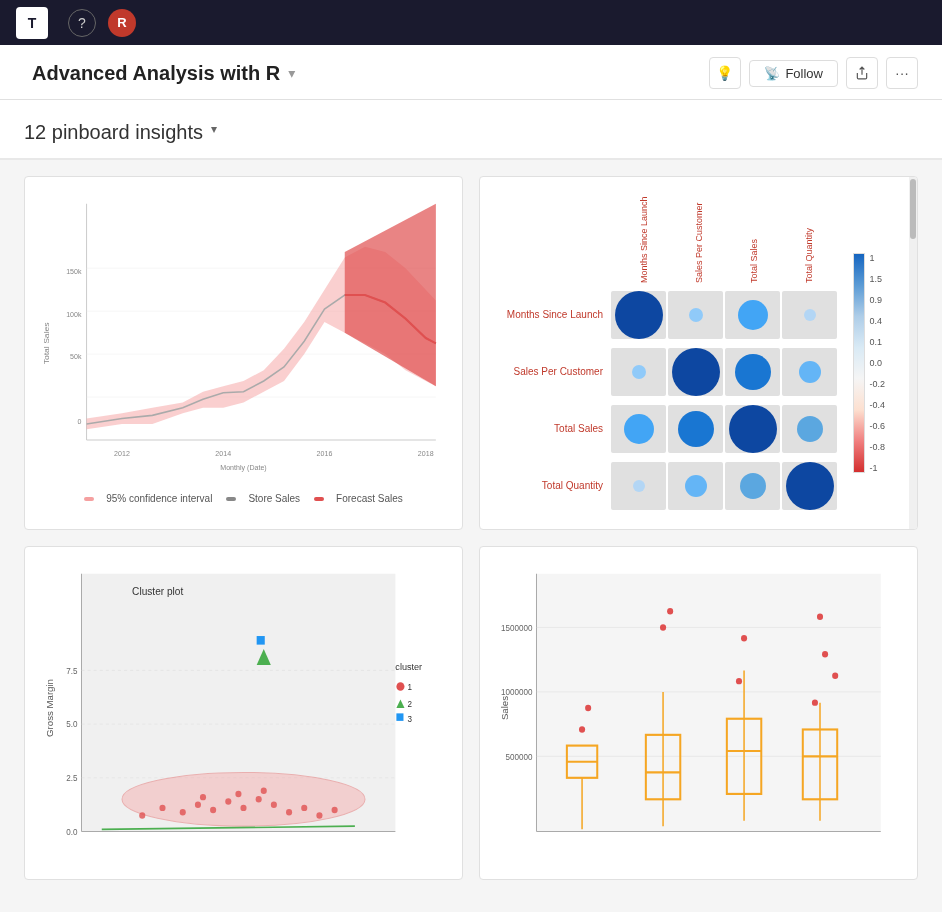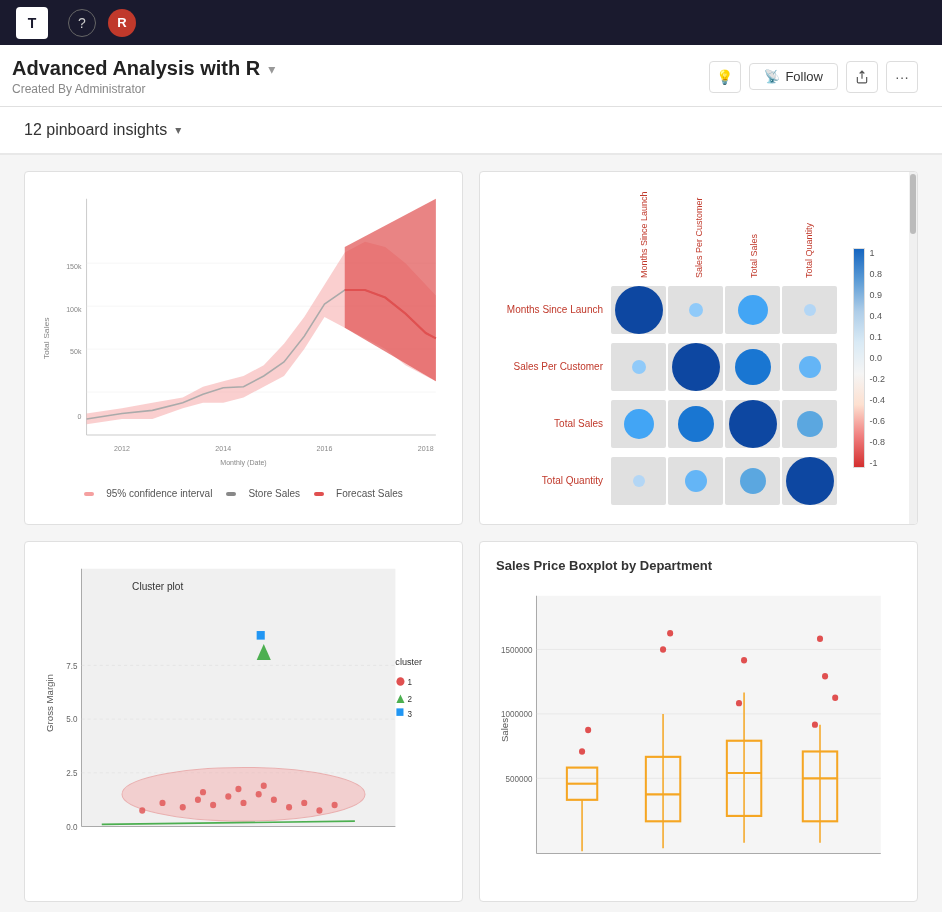--- a/index.html
+++ b/index.html
@@ -45,21 +45,21 @@
       width: 28px; height: 28px;
       background: #c0392b;
       border-radius: 50%;
       display: flex; align-items: center; justify-content: center;
       color: white; font-size: 13px; font-weight: bold; cursor: pointer;
     }
 
     
     .page-header {
       background: white;
-      padding: 12px 24px 0 12px;
+      padding: 12px 24px 0 32px;
       border-bottom: 1px solid #e0e0e0;
     }
     .page-header-top {
       display: flex;
       align-items: center;
       justify-content: space-between;
       padding-bottom: 10px;
     }
     .page-title-area { display: flex; align-items: center; gap: 8px; }
     .page-title { font-size: 20px; font-weight: 600; color: #222; }
@@ -83,21 +83,21 @@
       cursor: pointer; font-size: 13px; color: #333;
     }
 
     
     .insights-bar {
       background: white;
       padding: 14px 24px;
       display: flex; align-items: center; gap: 8px;
       border-bottom: 2px solid #e8e8e8;
     }
-    .insights-count { font-size: 16px; font-weight: 500; color: #333; }
+    .insights-count { font-size: 20px; font-weight: 500; color: #333; margin-top: 7px; }
     .insights-chevron { color: #666; font-size: 12px; cursor: pointer; }
 
     
     .main-content {
       padding: 16px 24px;
       display: grid;
       grid-template-columns: 1fr 1fr;
       gap: 16px;
     }
     .chart-card {
@@ -197,21 +197,20 @@
   </div>
 </nav>
 
 <div class="page-header">
   <div class="page-header-top">
     <div>
       <div class="page-title-area">
         <span class="page-title">Advanced Analysis with R</span>
         <span class="title-dropdown">▾</span>
       </div>
-      <div class="page-subtitle">Created By Administrator</div>
     </div>
     <div class="header-actions">
       <div class="icon-btn">💡</div>
       <button class="follow-btn">
         <span>📡</span>
         <span>Follow</span>
       </button>
       <div class="icon-btn">
         <svg width="14" height="14" viewBox="0 0 24 24" fill="none" stroke="currentColor" stroke-width="2">
           <path d="M4 12v8a2 2 0 0 0 2 2h12a2 2 0 0 0 2-2v-8M16 6l-4-4-4 4M12 2v13"></path>
@@ -367,21 +366,21 @@
                 </div>
             </div>
           </div>
         </div>
       </div>
 
       <div style="display:flex; margin-left:8px; padding-top:60px;">
         <div class="color-scale-bar"></div>
         <div class="color-scale-labels">
           <span>1</span>
-          <span>0.8</span>
+          <span>1.5</span>
           <span>0.9</span>
           <span>0.4</span>
           <span>0.1</span>
           <span>0.0</span>
           <span>-0.2</span>
           <span>-0.4</span>
           <span>-0.6</span>
           <span>-0.8</span>
           <span>-1</span>
         </div>
@@ -441,21 +440,20 @@
         <text x="362" y="118" font-size="8" fill="#333">1</text>
         <polygon points="355,127 351,135 359,135" fill="#4caf50"></polygon>
         <text x="362" y="134" font-size="8" fill="#333">2</text>
         <rect x="351" y="140" width="7" height="7" fill="#2196f3"></rect>
         <text x="362" y="148" font-size="8" fill="#333">3</text>
       </svg>
     </div>
   </div>
 
   <div class="chart-card">
-    <div class="chart-title">Sales Price Boxplot by Department</div>
     <div class="chart-area-bottom">
       <svg width="100%" height="290" viewBox="0 0 400 270" preserveAspectRatio="none">
 
         <rect x="40" y="10" width="340" height="240" fill="#f5f5f5"></rect>
 
         <line x1="40" y1="250" x2="380" y2="250" stroke="#aaa" stroke-width="1"></line>
         <line x1="40" y1="10" x2="40" y2="250" stroke="#aaa" stroke-width="1"></line>
 
         <text x="12" y="135" font-size="9" fill="#555" transform="rotate(-90,12,135)" text-anchor="middle">Sales</text>
 

